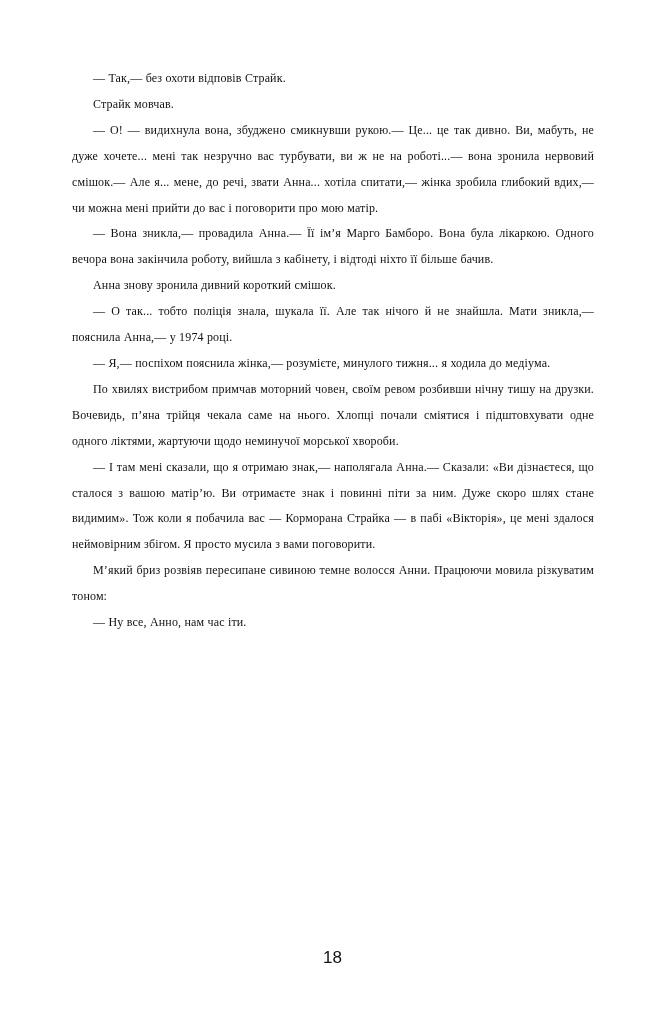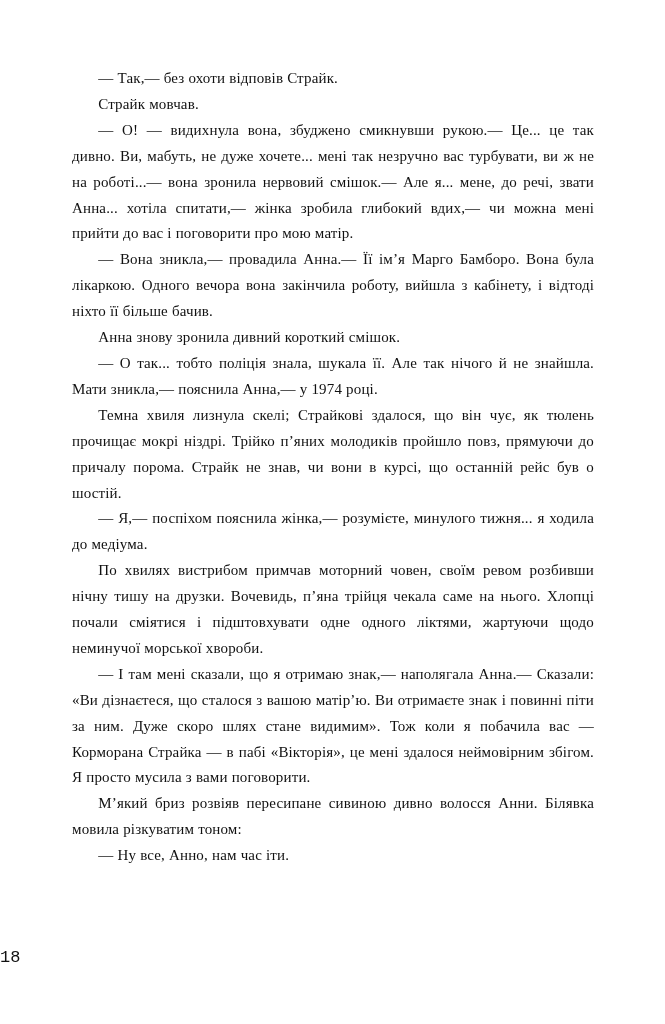--- a/index.html
+++ b/index.html
@@ -21,56 +21,56 @@
   .textblock {
     position: absolute;
     left: 72px;
     top: 66px;
     width: 522px;
   }
   .para {
     margin: 0;
     text-align: justify;
     text-justify: inter-word;
-    font-size: 15px;
+    font-size: 12px;
     line-height: 25.9px;
     letter-spacing: 0.15px;
     text-indent: 1.75em;
     hyphens: manual;
     -webkit-hyphens: manual;
     word-spacing: 0.01em;
   }
   
 
   .folio {
     position: absolute;
     left: 0;
     right: 0;
     top: 948px;
+    text-align: center;
     font-size: 17px;
     line-height: 20px;
     color: #111111;
-    font-family: Liberation Mono, monospace;
+    font-family: Liberation Sans, sans-serif;
   }
 </style>
 </head>
 <body>
 
 <div class="page">
 
   <div class="textblock">
     <p class="para">— Так,— без охоти відповів Страйк.</p>
     <p class="para">Страйк мовчав.</p>
     <p class="para">— О! — видихнула вона, збуджено смикнувши рукою.— Це... це так дивно. Ви, мабуть, не дуже хочете... мені так незручно вас турбувати, ви ж не на роботі...— вона зронила нервовий смішок.— Але я... мене, до речі, звати Анна... хотіла спитати,— жінка зробила глибокий вдих,— чи можна мені прийти до вас і поговорити про мою матір.</p>
     <p class="para">— Вона зникла,— провадила Анна.— Її ім’я Марго Бамборо. Вона була лікаркою. Одного вечора вона закінчила роботу, вийшла з кабінету, і відтоді ніхто її більше бачив.</p>
     <p class="para">Анна знову зронила дивний короткий смішок.</p>
     <p class="para">— О так... тобто поліція знала, шукала її. Але так нічого й не знайшла. Мати зникла,— пояснила Анна,— у 1974 році.</p>
-    <p class="para">Темна хвиля лизнула скелі; Страйкові здалося, що він чує, як тюлень прочищає мокрі ніздрі. Трійко п’яних молодиків пройшло повз, прямуючи до причалу порома. Страйк не знав, чи вони в курсі, що останній рейс був о шостій.</p>
     <p class="para">— Я,— поспіхом пояснила жінка,— розумієте, минулого тижня... я ходила до медіума.</p>
     <p class="para">По хвилях вистрибом примчав моторний човен, своїм ревом розбивши нічну тишу на друзки. Вочевидь, п’яна трійця чекала саме на нього. Хлопці почали сміятися і підштовхувати одне одного лiктями, жартуючи щодо неминучої морської хвороби.</p>
     <p class="para">— І там мені сказали, що я отримаю знак,— наполягала Анна.— Сказали: «Ви дізнаєтеся, що сталося з вашою матір’ю. Ви отримаєте знак і повинні піти за ним. Дуже скоро шлях стане видимим». Тож коли я побачила вас — Корморана Страйка — в пабі «Вікторія», це мені здалося неймовірним збігом. Я просто мусила з вами поговорити.</p>
-    <p class="para">М’який бриз розвіяв пересипане сивиною дивно волосся Анни. Білявка мовила різкуватим тоном:</p>
+    <p class="para">М’який бриз розвіяв пересипане сивиною темне волосся Анни. Працюючи мовила різкуватим тоном:</p>
     <p class="para">— Ну все, Анно, нам час іти.</p>
   </div>
 
   <div class="folio">18</div>
 
 </div>
 
 </body></html>

